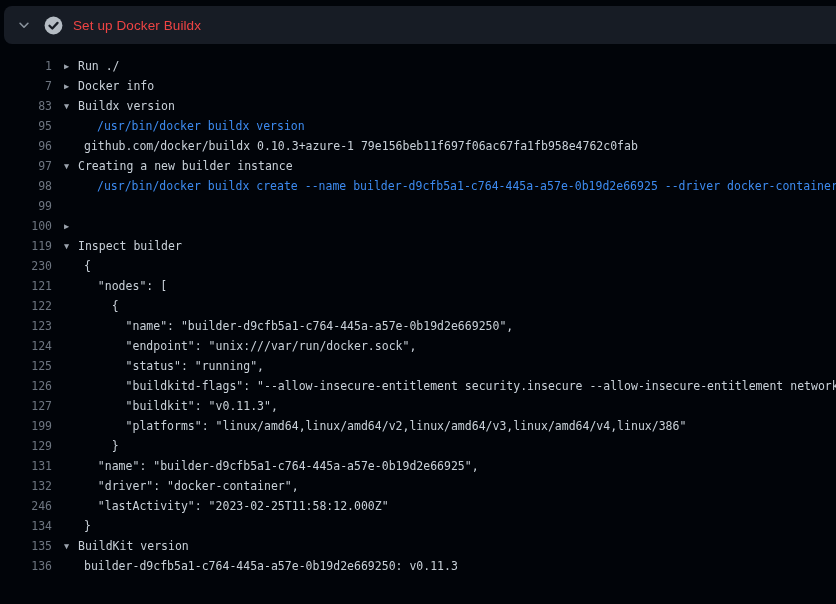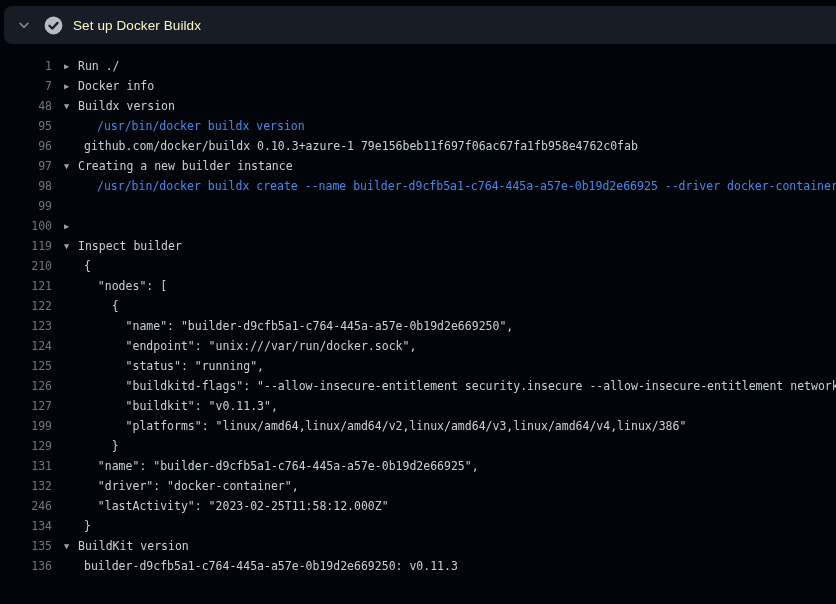--- a/index.html
+++ b/index.html
@@ -17,21 +17,21 @@
     display: flex; align-items: center;
     padding-left: 12px;
     cursor: pointer;
   }
   .chevron-box { width: 16px; height: 16px; flex: none; display: flex; align-items: center; justify-content: center; }
   .status-box { width: 20px; height: 20px; flex: none; margin-left: 11px; display: flex; align-items: center; justify-content: center; }
   .step-title {
     margin-left: 10px;
     font-family: "Liberation Sans", "DejaVu Sans", sans-serif;
     font-size: 13.5px; font-weight: 500;
-    color: #fef9c3;
+    color: #ef4444;
     letter-spacing: 0.1px;
   }
   .log-area { position: absolute; top: 56px; left: 0; width: 836px; }
   .log-line { display: flex; height: 20px; line-height: 20px; white-space: pre; overflow: hidden; }
   .gutter {
     flex: none; width: 52px; text-align: right;
     color: #6e7681; font-size: 11.5px;
   }
   .arrow {
     flex: none; width: 14px; margin-left: 12px; text-align: left;
@@ -66,21 +66,21 @@
     <span class="gutter">1</span>
     <span class="arrow">▶</span>
     <span class="line-text">Run ./</span>
   </div>
     <div class="log-line group-collapsed">
     <span class="gutter">7</span>
     <span class="arrow">▶</span>
     <span class="line-text">Docker info</span>
   </div>
     <div class="log-line group-expanded">
-    <span class="gutter">48</span>
+    <span class="gutter">83</span>
     <span class="arrow">▼</span>
     <span class="line-text">Buildx version</span>
   </div>
     <div class="log-line command">
     <span class="gutter">95</span>
     <span class="arrow"></span>
     <span class="line-text">/usr/bin/docker buildx version</span>
   </div>
     <div class="log-line output">
     <span class="gutter">96</span>
@@ -104,21 +104,21 @@
     <div class="log-line group-collapsed">
     <span class="gutter">100</span>
     <span class="arrow">▶</span>
   </div>
     <div class="log-line group-expanded">
     <span class="gutter">119</span>
     <span class="arrow">▼</span>
     <span class="line-text">Inspect builder</span>
   </div>
     <div class="log-line output">
-    <span class="gutter">210</span>
+    <span class="gutter">230</span>
     <span class="arrow"></span>
     <span class="line-text">{</span>
   </div>
     <div class="log-line output">
     <span class="gutter">121</span>
     <span class="arrow"></span>
     <span class="line-text">  "nodes": [</span>
   </div>
     <div class="log-line output">
     <span class="gutter">122</span>

